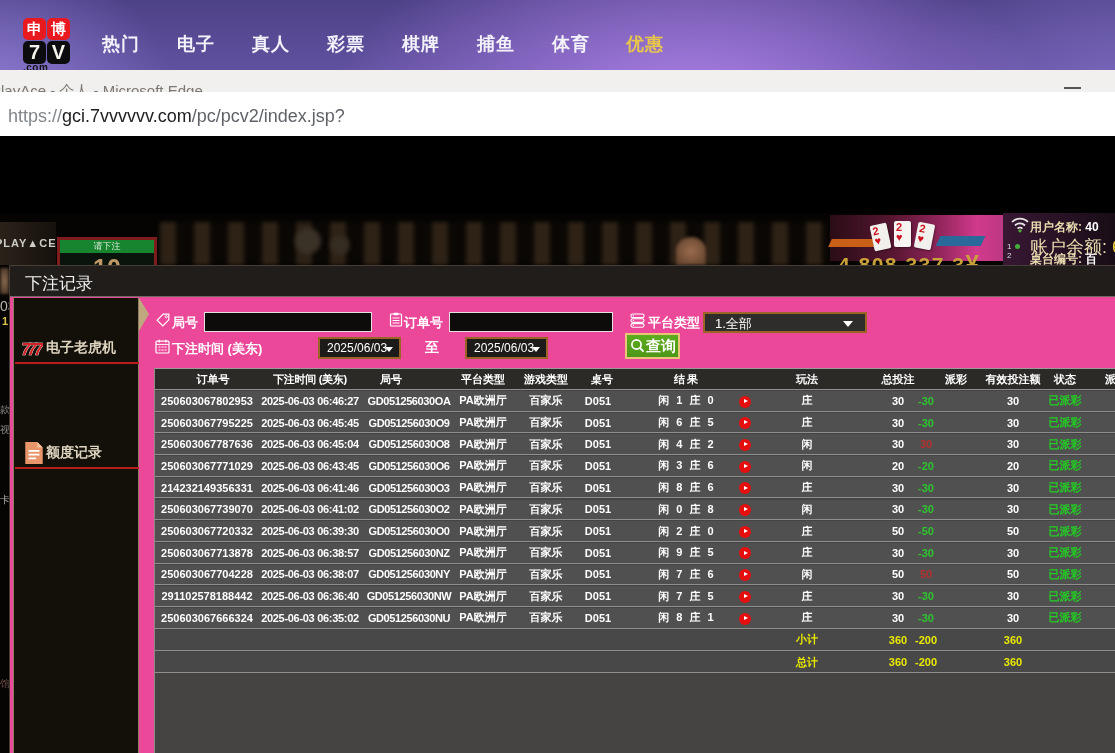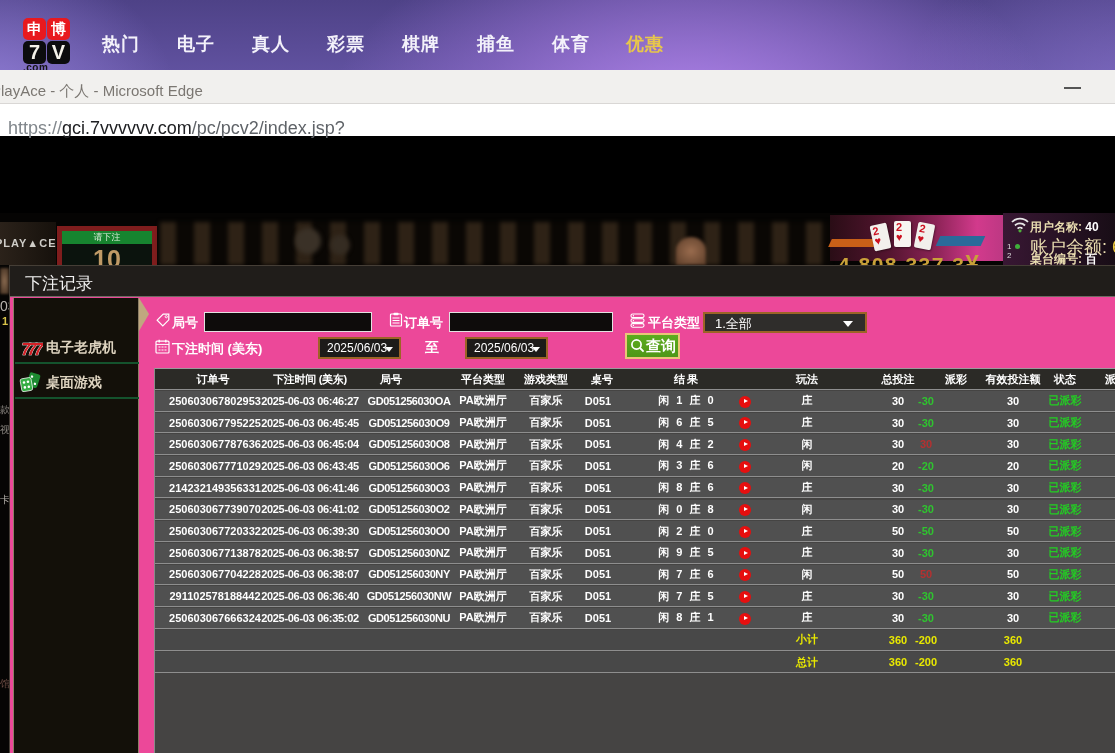--- a/index.html
+++ b/index.html
@@ -6,52 +6,52 @@
 
 #topbar{left:0;top:0;width:1115px;height:70px;background:radial-gradient(ellipse 480px 260px at 690px 115px,rgba(178,132,236,1) 0%,rgba(146,110,206,.6) 45%,rgba(140,104,200,0) 75%),radial-gradient(ellipse 280px 210px at -20px 100px,rgba(152,132,222,.85) 0%,rgba(152,132,222,0) 70%),radial-gradient(ellipse 320px 230px at 1135px 95px,rgba(140,118,208,.6) 0%,rgba(140,118,208,0) 72%),linear-gradient(180deg,#4e4287,#60519f)}
 .menu{position:absolute;top:32px;width:60px;text-align:center;font-size:18px;font-weight:bold;color:#f3f1fa;letter-spacing:1px}
 .lsq{position:absolute;top:18px;width:23px;height:22px;background:#e8191f;border-radius:5px;color:#fff;font-size:15px;font-weight:bold;text-align:center;line-height:22px}
 .bsq{position:absolute;top:41px;width:23px;height:23px;background:#0c0c0e;border-radius:5px;color:#f4f2ea;font-size:20px;font-weight:900;text-align:center;line-height:22px}
 #lcom{position:absolute;left:23px;top:62px;width:46px;text-align:left;font-size:10px;font-weight:900;color:#131313;letter-spacing:0.5px}
 
 #titlebar{left:0;top:70px;width:1115px;height:34px;background:#f1f0ee;border-bottom:1px solid #d9d7d5}
 #titlebar .t{position:absolute;left:-9px;top:12px;font-size:15px;color:#7b7772}
 #mindash{position:absolute;left:1064px;top:17px;width:17px;height:2px;background:#555}
-#urlbar{left:0;top:104px;width:1115px;height:32px;background:#fff}
+#urlbar{left:0;top:92px;width:1115px;height:44px;background:#fff}
 #urlbar .u{position:absolute;left:8px;top:14px;font-size:18px;color:#202124}
 #urlbar .g{color:#80868b}
 
 #blackzone{left:0;top:146px;width:1115px;height:107px;background:#000}
 #scene{left:0;top:213px;width:1115px;height:52px;background:#050403;overflow:hidden}
 
 #modal{left:9px;top:265px;width:1106px;height:488px;background:#ec4899;border:1px solid #453e36;border-right:none;border-bottom:none}
 #mtitle{position:absolute;left:0;top:0;width:1106px;height:31px;background:#201d1a;border-bottom:1px solid #6e6a62}
 #mtitle span{position:absolute;left:15px;top:6px;font-size:17px;color:#f2f2f2}
 
 #sidebar{position:absolute;left:3px;top:32px;width:126px;height:456px;background:#131009;border-left:1px solid #8d7f66;border-right:1px solid #8d7f66}
-.sitem{position:absolute;left:1px;width:124px;height:33px;border-bottom:2px solid #14532d}
+.sitem{position:absolute;left:1px;width:124px;height:33px;border-bottom:2px solid #b91c1c}
 .sitem .txt{position:absolute;left:31px;top:8px;font-size:14px;font-weight:bold;color:#ddd3bf;white-space:nowrap}
 .sitem .ico{position:absolute;left:4px;top:5px;width:24px;height:24px}
 #sel{background:linear-gradient(#cdb795,#b1986e);border-bottom:2px solid #040404}
 #sel .txt{color:#fdfaf4}
 #selarrow{position:absolute;left:129px;top:32px;width:0;height:0;border-top:16px solid transparent;border-bottom:17px solid transparent;border-left:10px solid #c0a87f}
 
 .flabel{position:absolute;font-size:13px;font-weight:bold;color:#fff;white-space:nowrap}
 .finput{position:absolute;height:20px;background:#0e0c0b;border:1px solid #e2e2e2}
 .obox{position:absolute;border:2px solid #9c6426;background:#262421;color:#fff;font-size:13px}
 
 #thead .c1{left:8px}#thead .c3{left:196px;letter-spacing:0}#thead .c6{left:425px}#thead .c10{left:766px}
 
 #tbl{position:absolute;left:144px;top:102px;width:962px;height:386px;background:#454443;border-left:1px solid #8a8a8a;border-top:1px solid #9a9a9a}
 #thead{position:absolute;left:0;top:0;width:962px;height:21px;background:#2b2a26;border-bottom:1px solid #8e8e8e}
 .hc{color:#c9a95f}
 .trow{position:absolute;left:0;width:962px;height:20.7px;background:#505050;border-bottom:1px solid #8e8e8e}
 .tot{background:#484848;height:21.3px}
 .tc{position:absolute;top:0;height:100%;display:flex;align-items:center;justify-content:center;font-size:11px;font-weight:bold;color:#fff;white-space:nowrap}
-.c1{left:10px;width:100px}.c2{left:105px;width:100px;letter-spacing:-0.3px}.c3{left:214px;width:80px;letter-spacing:-0.4px}
+.c1{left:2px;width:100px}.c2{left:105px;width:100px;letter-spacing:-0.3px}.c3{left:214px;width:80px;letter-spacing:-0.4px}
 .c4{left:295px;width:66px}.c5{left:361px;width:60px}.c6{left:421px;width:44px}
 .c7{left:477px;width:110px;letter-spacing:2px}.c8{left:622px;width:60px}
 .c9{left:708px;width:70px}.c10{left:736px;width:70px}.c11{left:823px;width:70px}
 .c12{left:875px;width:70px}.c13{left:950px;width:80px;justify-content:flex-start}
 .neg{color:#2fc42f}.pos{color:#b43131}.st{color:#23cd23}.yl{color:#e8e800}
 .play{position:absolute;left:584px;top:4.6px;width:12px;height:12px;border-radius:50%;background:#e60f0f}
 .play:after{content:"";position:absolute;left:4.5px;top:3.2px;width:0;height:0;border-left:4.5px solid #fff;border-top:2.8px solid transparent;border-bottom:2.8px solid transparent}
 </style></head>
 <body>
 <div class="abs" id="topbar">
@@ -73,21 +73,21 @@
     <div class="t">PlayAce - 个人 - Microsoft Edge</div>
     <div id="mindash"></div>
   </div>
 <div class="abs" id="urlbar">
     <div class="u"><span class="g">https://</span>gci.7vvvvvv.com<span style="color:#5f6368">/pc/pcv2/index.jsp?</span></div>
   </div>
 <div class="abs" id="blackzone"></div>
 <div class="abs" id="scene">
   <div class="abs" style="left:0;top:9px;width:56px;height:43px;background:linear-gradient(90deg,#2b221a,#16110c)"></div>
   <div class="abs" style="left:-5px;top:24px;font-size:11px;font-weight:bold;color:#cfcdc8;letter-spacing:1px">PLAY▲CE</div>
-  <div class="abs" style="left:57px;top:13px;width:100px;height:44px;border:5px solid #7f1d1d;background:#0b130d">
+  <div class="abs" style="left:57px;top:24px;width:100px;height:44px;border:3px solid #7f1d1d;background:#0b130d">
     <div style="height:13px;background:#17842f;color:#d8ecd8;font-size:9px;text-align:center;line-height:13px">请下注</div>
     <div style="color:#bf9a66;font-size:25px;font-weight:bold;text-align:center;margin-top:1px">10</div>
   </div>
   <div class="abs" style="left:160px;top:9px;width:670px;height:43px;background:repeating-linear-gradient(90deg,#2e2216 0 16px,#0a0704 16px 34px);filter:blur(2px)"></div>
   <div class="abs" style="left:295px;top:15px;width:26px;height:26px;border-radius:50%;background:#3a3127;filter:blur(2px)"></div>
   <div class="abs" style="left:330px;top:22px;width:20px;height:20px;border-radius:50%;background:#352c22;filter:blur(2px)"></div>
   <div class="abs" style="left:676px;top:24px;width:30px;height:28px;border-radius:50% 50% 0 0;background:radial-gradient(#9a6c4e,#5a3c28);filter:blur(1.5px)"></div>
   <div class="abs" style="left:830px;top:2px;width:173px;height:46px;background:linear-gradient(90deg,#2a0d16 0%,#551530 35%,#8e2458 62%,#d23a8c 85%,#bd3883 100%)"></div>
   <div class="abs" style="left:1003px;top:0;width:112px;height:52px;background:linear-gradient(90deg,#381733,#180d16)"></div>
   <div class="abs" style="left:830px;top:26px;width:46px;height:8px;background:#c86018;transform:skewX(-25deg)"></div>
@@ -121,36 +121,27 @@
   <div id="mtitle">
       <span>下注记录</span>
     </div>
   <div id="sidebar">
     <div class="sitem" style="top:33px">
       <svg class="ico" style="top:6px" width="24" height="20" viewBox="0 0 24 20">
           <text x="12" y="15.5" font-size="16" font-weight="900" font-style="italic" fill="#d42026" stroke="#fff" stroke-width="0.7" paint-order="stroke" text-anchor="middle" letter-spacing="-2.5">777</text>
         </svg>
       <span class="txt">电子老虎机</span>
       </div>
-    <div class="sitem" style="top:68px">
-      <svg class="ico" style="top:4px" width="24" height="24" viewBox="0 0 24 24">
-          <g transform="rotate(18 14 10)">
-            <rect x="9" y="3" width="11" height="14" rx="2" fill="#1d8a31"></rect>
-            <circle cx="12" cy="7" r="1.2" fill="#fff"></circle>
-            <circle cx="17" cy="13" r="1.2" fill="#fff"></circle>
-          </g>
-          <g transform="rotate(-10 8 15)">
-            <rect x="2" y="8" width="11" height="13" rx="2" fill="#35ad45" stroke="#fff" stroke-width="0.7"></rect>
-            <circle cx="5.5" cy="12" r="1.3" fill="#fff"></circle>
-            <circle cx="9.5" cy="12" r="1.3" fill="#fff"></circle>
-            <circle cx="5.5" cy="17" r="1.3" fill="#fff"></circle>
-            <circle cx="9.5" cy="17" r="1.3" fill="#fff"></circle>
-          </g>
+    <div class="sitem" style="top:138px">
+      <svg class="ico" style="top:5px;left:7px" width="18" height="22" viewBox="0 0 18 22">
+          <path d="M1 1 H12 L17 6 V21 H1 Z" fill="#e8956a"></path>
+          <path d="M12 1 L12 6 L17 6 Z" fill="#f6c49e"></path>
+          <path d="M4 9h10M4 12.5h10M4 16h7" stroke="#fff" stroke-width="1.6"></path>
         </svg>
-      <span class="txt">桌面游戏</span>
+      <span class="txt">额度记录</span>
       </div>
   </div>
 
   <div id="selarrow"></div>
   <div id="formarea">
     <svg class="abs" style="left:146px;top:47px" width="14" height="14" viewBox="0 0 14 14">
         <path d="M1.2 7.2 L7.2 1.2 L12.8 1.2 L12.8 6.8 L6.8 12.8 Z" fill="none" stroke="#fff" stroke-width="1.2"></path>
         <circle cx="10.3" cy="3.7" r="1.1" fill="none" stroke="#fff" stroke-width="0.9"></circle>
       </svg>
     <span class="flabel" style="left:162px;top:48px">局号</span>

